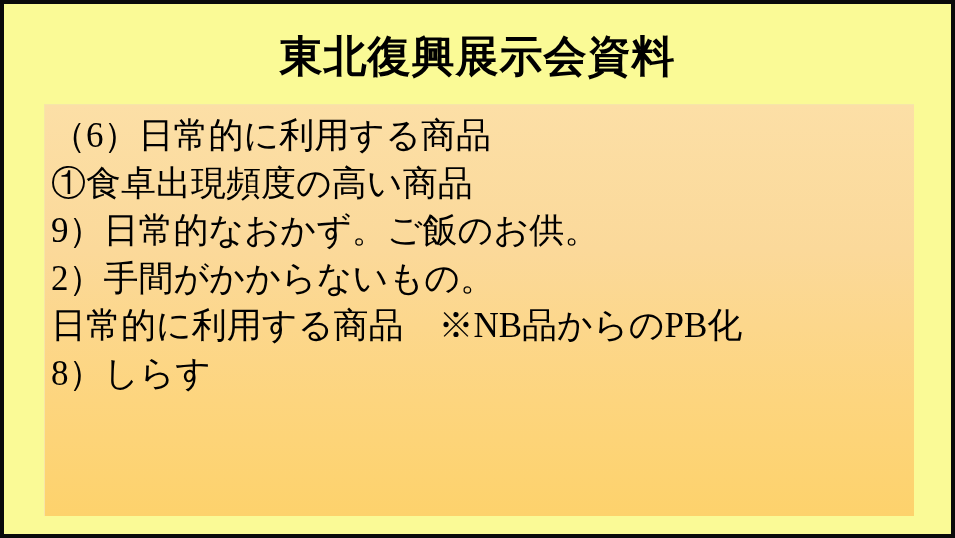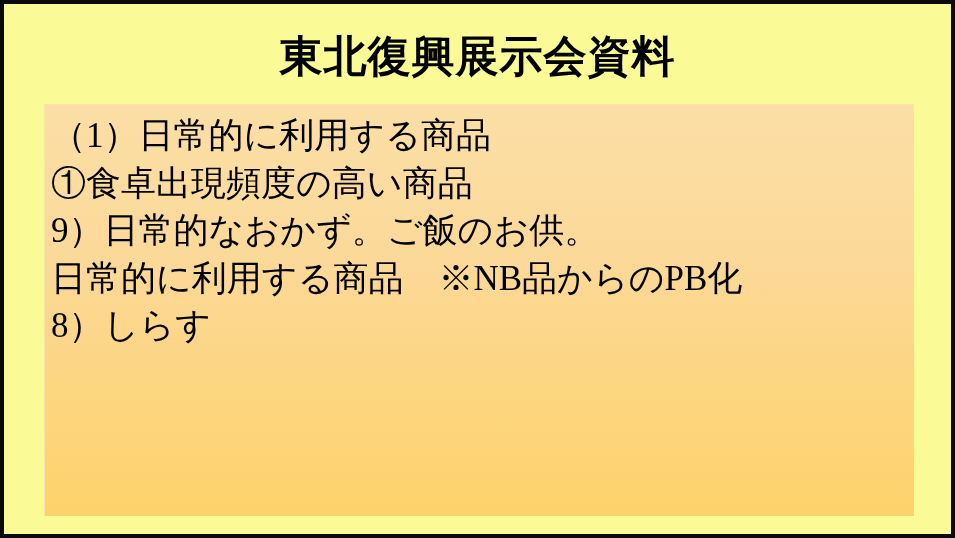--- a/index.html
+++ b/index.html
@@ -69,22 +69,23 @@
 </style>
 </head>
 <body>
 
 <div id="slide">
 
   <div id="slide-title">東北復興展示会資料</div>
 
   <div id="content-box">
     <div id="text-lines">
-      <div class="text-line">（1）日常的に利用する商品</div>
+      <div class="text-line">（6）日常的に利用する商品</div>
       <div class="text-line">①食卓出現頻度の高い商品</div>
       <div class="text-line">9）日常的なおかず。ご飯のお供。</div>
+      <div class="text-line">2）手間がかからないもの。</div>
       <div class="text-line">日常的に利用する商品　※NB品からのPB化</div>
       <div class="text-line">8）しらす</div>
       <div class="text-line"></div>
     </div>
   </div>
 
 </div>
 
 </body></html>

